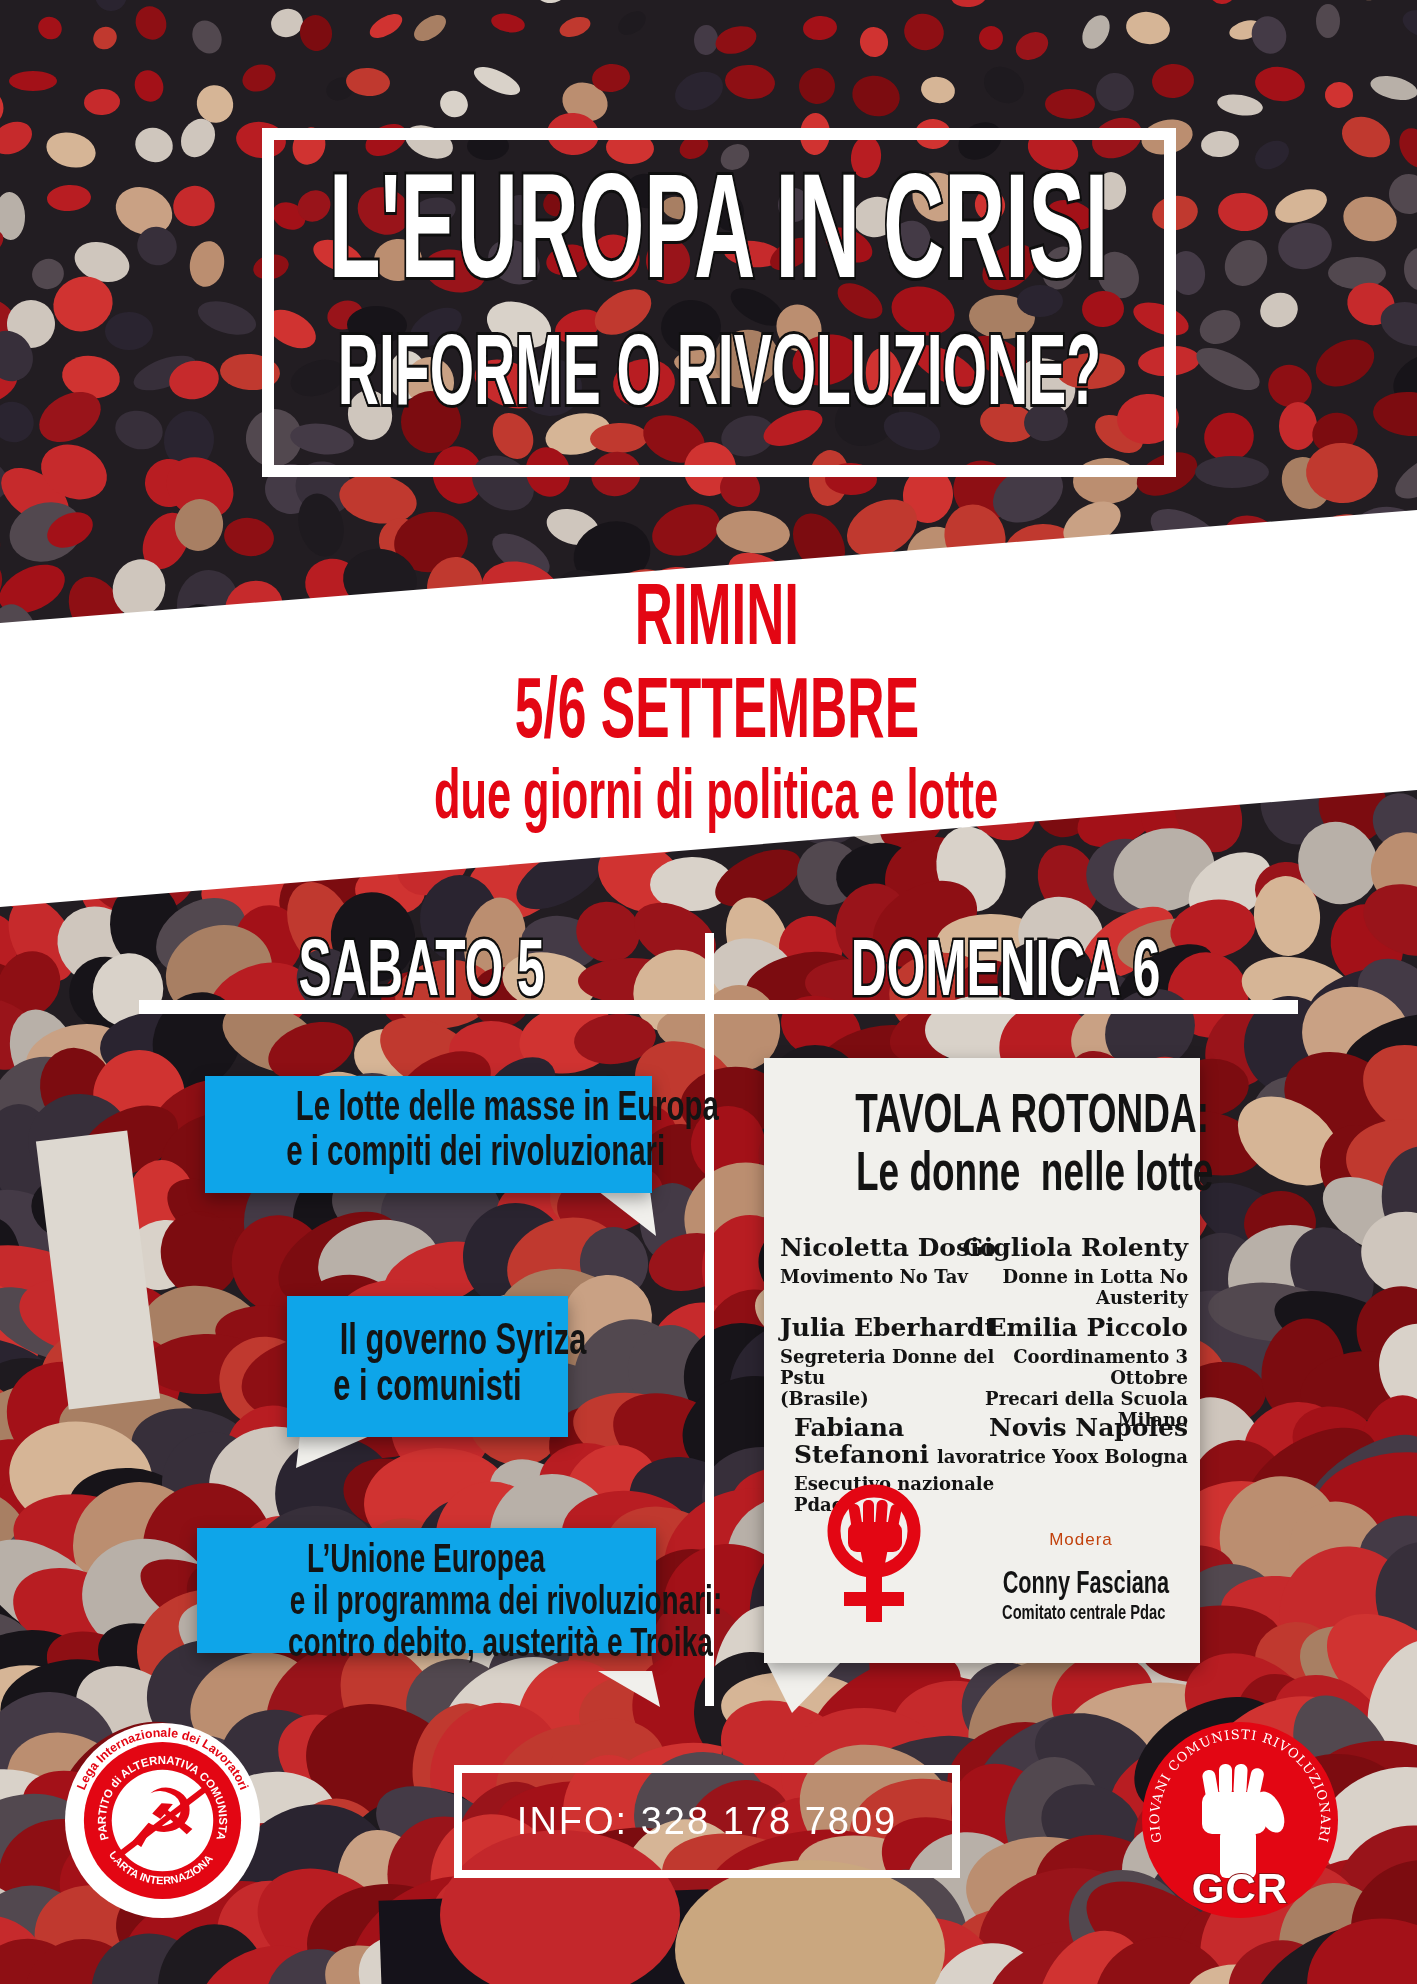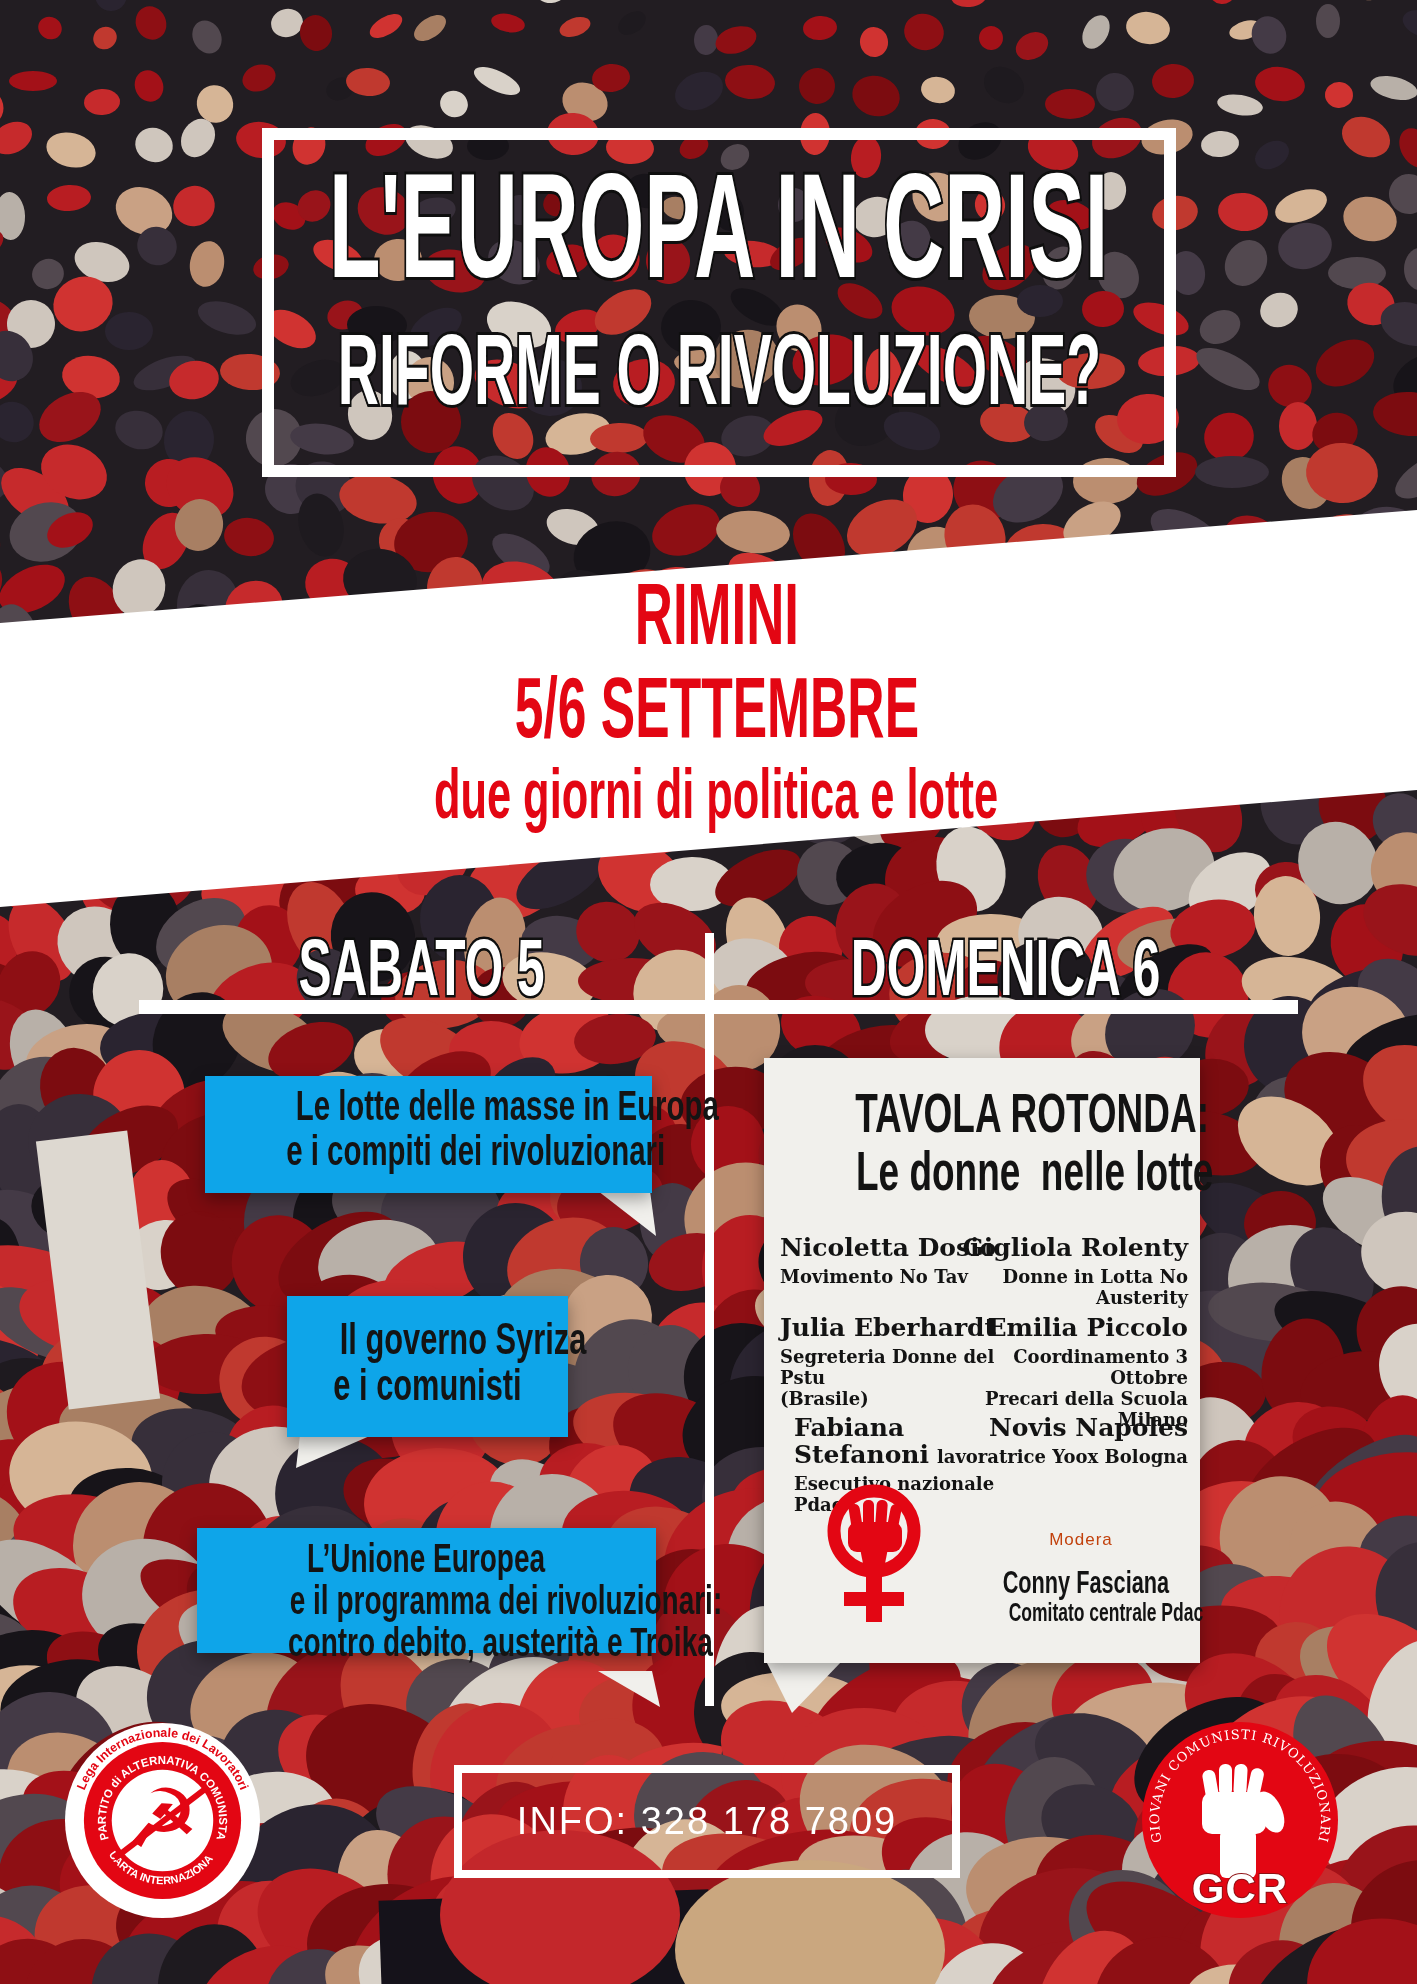--- a/index.html
+++ b/index.html
@@ -60,21 +60,21 @@
   .spk{position:absolute;font-family:"DejaVu Serif",serif;font-weight:bold;color:#131313;}
   .spk .nm{font-size:25px;line-height:27px;}
   .spk .af{font-size:18px;line-height:21px;margin-top:5px;white-space:pre-line;}
   .sL{left:16px;width:228px;text-align:left;}
   .sR{right:12px;width:252px;text-align:right;}
   .r1{top:176px}.r2{top:256px}.r3{top:356px}
   .fem{position:absolute;left:50px;top:418px;}
   .mod{position:absolute;left:203px;top:468px;width:228px;text-align:center;color:#131313;}
   .mod .lbl{color:#c2410c;font-weight:normal;font-size:17px;line-height:28px;letter-spacing:1px;}
   .mod .nm{font-weight:bold;font-size:31px;line-height:35px;margin-top:11px;}
-  .mod .af{font-weight:bold;font-size:25px;line-height:24px;}
+  .mod .af{font-weight:bold;font-size:21px;line-height:24px;}
 
   
   .info{position:absolute;left:454px;top:1765px;width:506px;height:113px;border:8px solid #fff;
         display:flex;align-items:center;justify-content:center;
         color:#fff;font-size:38px;letter-spacing:2px;font-weight:normal;}
 
   
   .badge{position:absolute;}
   .badge-pdac{left:63px;top:1721px;width:199px;height:199px;}
   .badge-gcr{left:1140px;top:1720px;width:200px;height:200px;}

